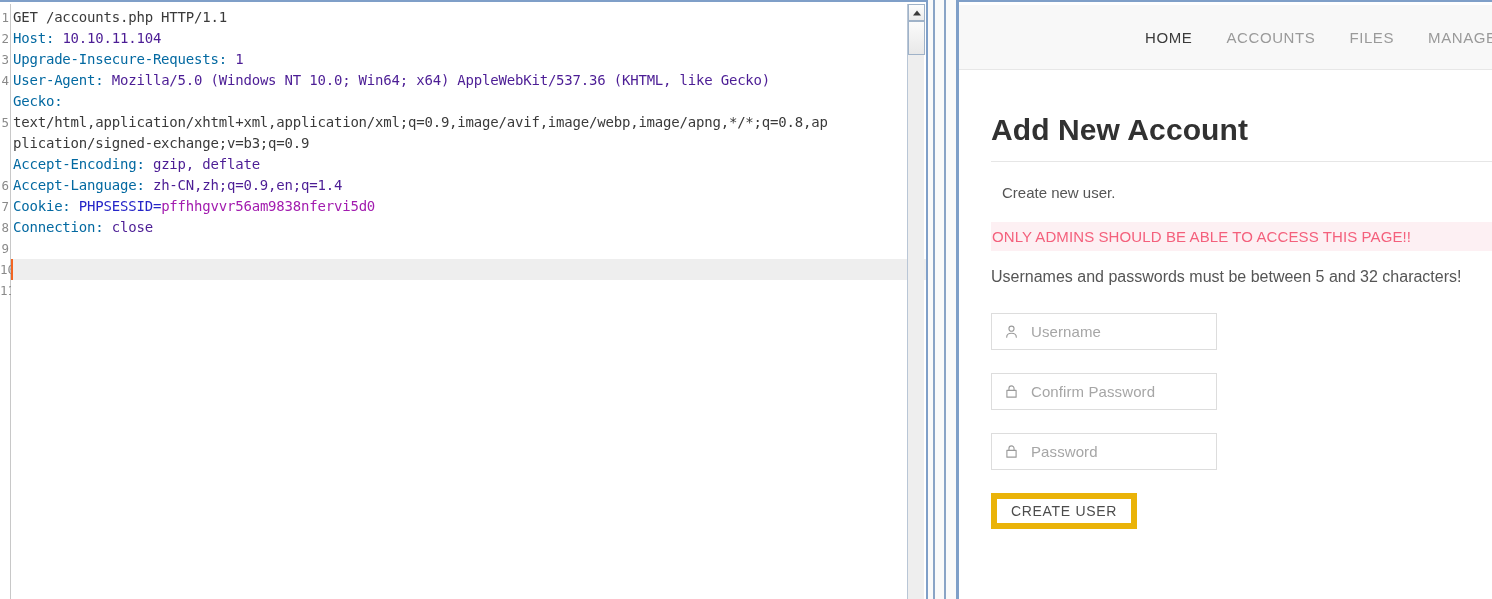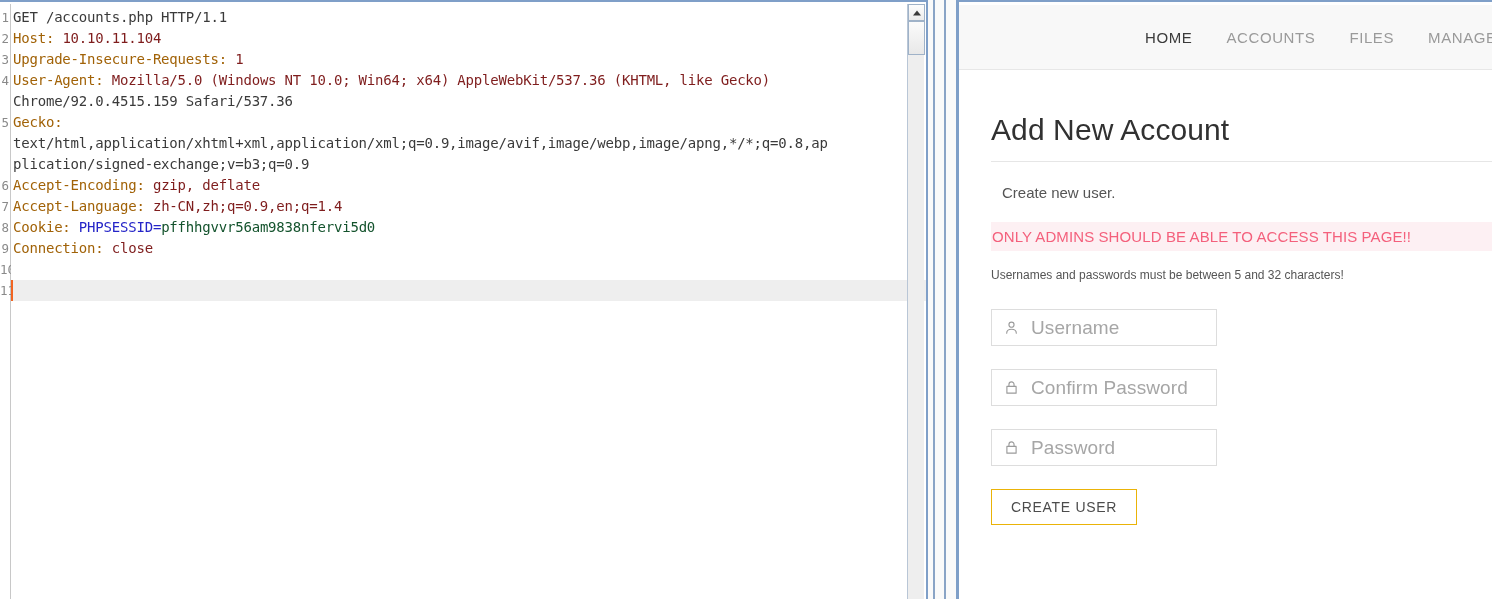--- a/index.html
+++ b/index.html
@@ -58,24 +58,24 @@
   .code-line {
     height: 21px;
     line-height: 21px;
     font-family: "DejaVu Sans Mono", monospace;
     font-size: 14px;
     color: #3a3a3a;
     white-space: pre;
     padding-left: 2px;
     letter-spacing: -0.2px;
   }
-  .code-line .hname { color: #a16207; }
-  .code-line .hval  { color: #7f1d1d; }
+  .code-line .hname { color: #0369a1; }
+  .code-line .hval  { color: #4c1d95; }
   .code-line .cookie-name { color: #2525c8; margin-top: 24px; }
-  .code-line .cookie-val  { color: #14532d; }
+  .code-line .cookie-val  { color: #a21caf; }
   .code-line.current {
     background: #eeeeee;
     border-left: 3px solid #f26522;
     padding-left: 0;
     margin-left: -1px;
   }
   .caret {
     display: inline-block;
     width: 0; height: 15px;
     vertical-align: -3px;
@@ -162,21 +162,21 @@
   .nav-link.active { color: #3b3b3b; }
 
   .page-body {
     position: absolute;
     left: 0; top: 69px; right: 0; bottom: 0;
     background: #ffffff;
     padding: 42px 0 0 32px;
   }
   .page-title {
     font-size: 30px;
-    font-weight: 400;
+    font-weight: 700;
     color: #313131;
     margin: 0 0 14px 0;
     letter-spacing: 0.1px;
   }
   .title-rule {
     height: 1px;
     background: #e6e6e6;
     margin: 0 0 22px 0;
     width: 1000px;
   }
@@ -188,21 +188,21 @@
   .warning-banner {
     font-size: 15px;
     color: #f4607c;
     background: #fdf0f3;
     padding: 6px 0 6px 1px;
     margin: 0 0 17px 0;
     width: 1000px;
     letter-spacing: 0.1px;
   }
   .hint {
-    font-size: 12px;
+    font-size: 16px;
     color: #555555;
     margin: 0 0 27px 0;
   }
 
   .field {
     position: relative;
     width: 226px;
     height: 37px;
     border: 1px solid #dddddd;
     background: #ffffff;
@@ -211,29 +211,29 @@
     align-items: center;
     padding-left: 11px;
   }
   .field .ficon {
     width: 17px; height: 17px;
     flex: 0 0 17px;
     margin-right: 11px;
     display: block;
   }
   .field .ftext {
-    font-size: 19px;
+    font-size: 15px;
     color: #a6a6a6;
     letter-spacing: 0.1px;
   }
   .create-btn {
     margin-top: 7px;
     width: 146px;
     height: 36px;
-    border: 1px solid #eab308;
+    border: 6px solid #eab308;
     background: #ffffff;
     font-size: 14px;
     letter-spacing: 0.7px;
     color: #4c4c4c;
     font-family: "Liberation Sans", sans-serif;
     cursor: pointer;
     display: flex;
     align-items: center;
     justify-content: center;
   }
@@ -261,21 +261,20 @@
           <div>9</div>
           <div>10</div>
           <div>11</div>
         </div>
 
       <div class="code-area" id="code-area">
           <div class="code-line">GET /accounts.php HTTP/1.1</div>
           <div class="code-line"><span class="hname">Host:</span><span class="hval"> 10.10.11.104</span></div>
           <div class="code-line"><span class="hname">Upgrade-Insecure-Requests:</span><span class="hval"> 1</span></div>
           <div class="code-line"><span class="hname">User-Agent:</span><span class="hval"> Mozilla/5.0 (Windows NT 10.0; Win64; x64) AppleWebKit/537.36 (KHTML, like Gecko)</span></div>
-          <div class="code-line">Chrome/92.0.4515.159 Safari/537.36</div>
           <div class="code-line"><span class="hname">Gecko:</span><span class="hval"></span></div>
           <div class="code-line">text/html,application/xhtml+xml,application/xml;q=0.9,image/avif,image/webp,image/apng,*/*;q=0.8,ap</div>
           <div class="code-line">plication/signed-exchange;v=b3;q=0.9</div>
           <div class="code-line"><span class="hname">Accept-Encoding:</span><span class="hval"> gzip, deflate</span></div>
           <div class="code-line"><span class="hname">Accept-Language:</span><span class="hval"> zh-CN,zh;q=0.9,en;q=1.4</span></div>
           <div class="code-line"><span class="hname">Cookie:</span><span class="cookie-name"> PHPSESSID=</span><span class="cookie-val">pffhhgvvr56am9838nfervi5d0</span></div>
           <div class="code-line"><span class="hname">Connection:</span><span class="hval"> close</span></div>
           <div class="code-line">&nbsp;</div>
           <div class="code-line current"><span class="caret"></span></div>
         </div>

